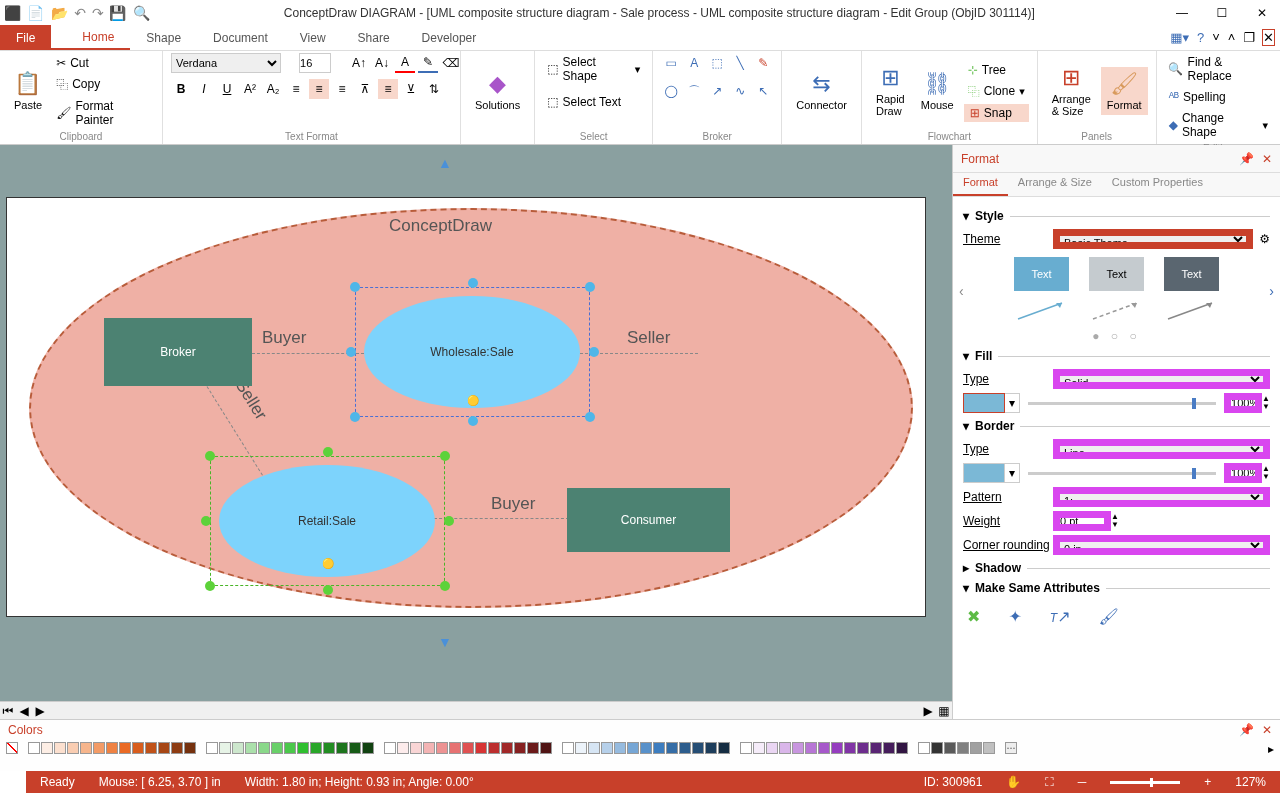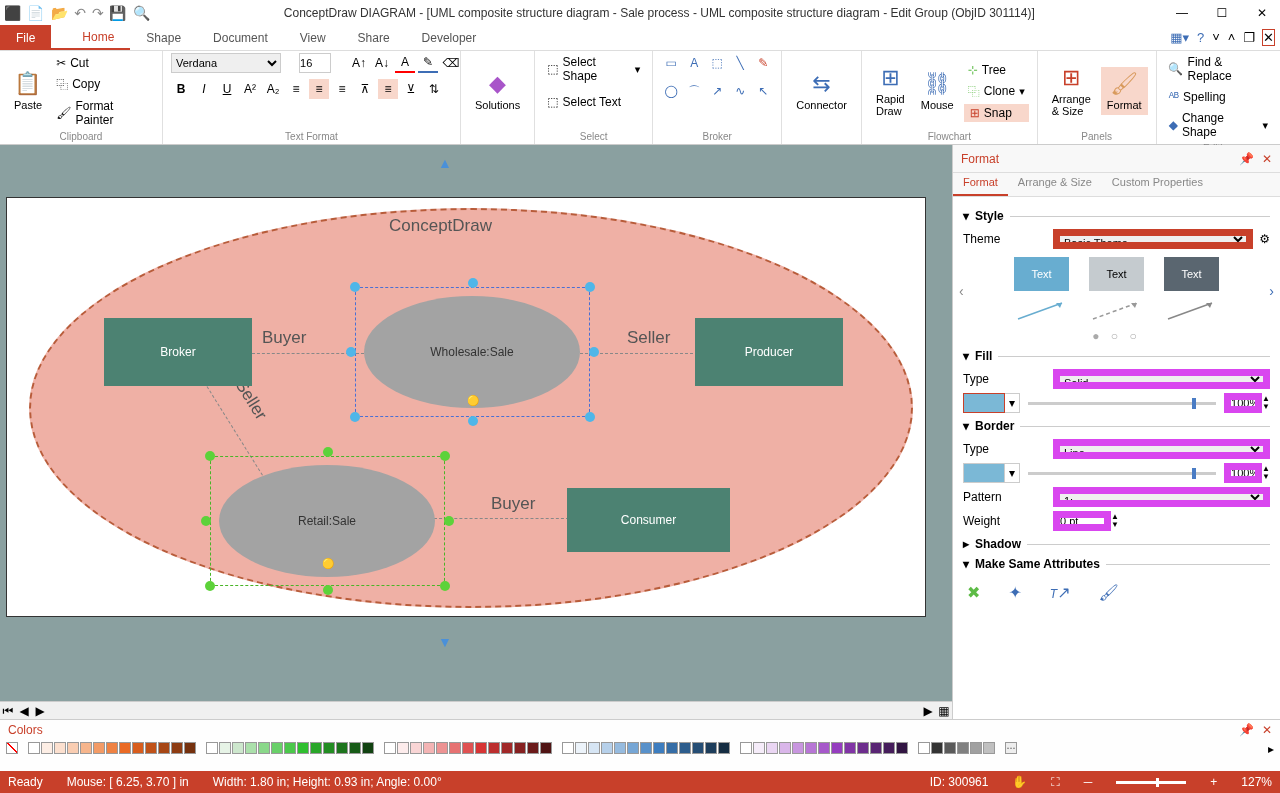--- a/index.html
+++ b/index.html
@@ -45,39 +45,39 @@
 .canvas-area{flex:1;background:#8aa0a0;position:relative;overflow:hidden;display:flex;flex-direction:column;}
 .canvas-wrap{flex:1;position:relative;}
 .canvas{position:absolute;left:6px;top:52px;width:920px;height:420px;background:#fff;border:1px solid #333;}
 .sel-arrow-top{position:absolute;left:438px;top:10px;color:#4a90d9;font-size:14px;}
 .sel-arrow-bot{position:absolute;left:438px;top:489px;color:#4a90d9;font-size:14px;}
 
 
 .ell-big{position:absolute;left:22px;top:10px;width:884px;height:400px;border:2px dashed #b85c3a;border-radius:50%;background:#efb0a5;}
 .diag-lbl{position:absolute;font-size:17px;color:#555;}
 .rect{position:absolute;background:#4c8272;color:#fff;display:flex;align-items:center;justify-content:center;font-size:22px;}
-.oval{position:absolute;background:#a3a3a3;border-radius:50%;display:flex;align-items:center;justify-content:center;font-size:15px;color:#333;}
+.oval{position:absolute;background:#7dd3fc;border-radius:50%;display:flex;align-items:center;justify-content:center;font-size:15px;color:#333;}
 .sel-box{position:absolute;border:1px dashed;}
 .handle{position:absolute;width:10px;height:10px;border-radius:50%;}
 .hblue{background:#4fb6e8;}
 .hgreen{background:#5dd23a;}
 .conn-lbl{position:absolute;font-size:17px;color:#555;}
 
 
 .side{width:328px;background:#f8f8f8;border-left:1px solid #ccc;display:flex;flex-direction:column;}
 .side-hd{height:28px;display:flex;align-items:center;padding:0 8px;border-bottom:1px solid #ddd;color:#c8402a;font-size:14px;}
 .side-hd .ctrls{margin-left:auto;display:flex;gap:8px;}
 .side-tabs{height:24px;display:flex;border-bottom:1px solid #ddd;}
 .side-tabs .st{padding:3px 10px;font-size:11px;cursor:pointer;color:#888;}
 .side-tabs .st.active{color:#c8402a;border-bottom:2px solid #c8402a;}
 .side-body{flex:1;overflow-y:auto;padding:6px 10px;background:#fff;}
 .sect-hd{display:flex;align-items:center;gap:6px;font-weight:bold;font-size:12px;margin:6px 0;}
 .sect-hd .line{flex:1;height:1px;background:#ccc;}
 .frow{display:flex;align-items:center;margin:4px 0;font-size:11px;}
-.frow .fl{width:90px;}
+.frow .fl{width:90px;text-decoration:underline;}
 .frow select,.frow input{border:7px solid #d946ef;height:20px;font-size:11px;flex:1;}
 .swatches{display:flex;gap:20px;margin:8px 0;justify-content:center;}
 .swatch{width:55px;height:34px;display:flex;align-items:center;justify-content:center;font-size:11px;cursor:pointer;}
 .arrows{display:flex;gap:20px;margin:6px 0;justify-content:center;align-items:center;}
 .arrows .ar{width:55px;height:24px;}
 .dots{text-align:center;color:#aaa;letter-spacing:4px;}
 .colorsw{width:42px;height:20px;background:#7bb8d6;border:1px solid #c8402a;}
 .slider{flex:1;height:3px;background:#ccc;position:relative;margin:0 8px;}
 .slider .th{position:absolute;right:20px;top:-4px;width:4px;height:11px;background:#4a7cc4;}
 .sicon-row{display:flex;gap:28px;padding:6px 4px;}
@@ -92,21 +92,21 @@
 
 .colors-panel{height:52px;border-top:1px solid #ccc;background:#fefefe;}
 .colors-hd{display:flex;align-items:center;padding:3px 8px;color:#c8402a;font-size:13px;}
 .colors-hd .ctrls{margin-left:auto;display:flex;gap:8px;}
 .cswatches{display:flex;padding:2px 6px;gap:1px;flex-wrap:nowrap;overflow:hidden;}
 .csq{width:12px;height:12px;border:1px solid #999;}
 .cspacer{width:8px;}
 .cmore{width:12px;height:12px;background:#eee;border:1px solid #999;font-size:9px;text-align:center;line-height:10px;}
 
 
-.status{height:22px;background:#c8402a;color:#fff;display:flex;align-items:center;padding:0 8px;font-size:11px;gap:24px;}
+.status{height:22px;background:#c8402a;color:#fff;display:flex;align-items:center;padding:0 14px;font-size:11px;gap:24px;margin-left:26px;}
 .status .sp{flex:1;}
 .status .ricon{cursor:pointer;}
 
 
 .close-hl{outline:1px solid #c8402a;}
 </style>
 </head>
 <body>
 
 <div class="app">
@@ -334,23 +334,20 @@
           <div style="position:absolute;left:427px;top:320px;width:135px;border-top:1px dashed #888;"></div>
 
           <div class="conn-lbl" style="left:255px;top:130px;">Buyer</div>
           <div class="conn-lbl" style="left:620px;top:130px;">Seller</div>
           <div class="conn-lbl" style="left:222px;top:192px;transform:rotate(58deg);">Seller</div>
           <div class="conn-lbl" style="left:484px;top:296px;">Buyer</div>
 
           <div class="rect" style="left:97px;top:120px;width:148px;height:68px;">
               <span>Broker</span>
             </div>
-          <div class="rect" style="left:688px;top:120px;width:148px;height:68px;">
-              <span>Producer</span>
-            </div>
           <div class="rect" style="left:560px;top:290px;width:163px;height:64px;">
               <span>Consumer</span>
             </div>
 
           <div class="sel-box" style="left:348px;top:89px;width:235px;height:130px;border-color:#4a6fd4;"></div>
           <div class="oval" style="left:357px;top:98px;width:216px;height:112px;">
               <span>Wholesale:Sale</span>
             </div>
           <div class="handle hblue" style="left:343px;top:84px;"></div>
           <div class="handle hblue" style="left:461px;top:80px;"></div>
@@ -474,20 +471,24 @@
             <span style="font-size:8px;line-height:8px;">▲<br>▼</span>
           </div>
         <div class="frow">
             <span class="fl">Pattern</span>
             <select><option>1:</option></select>
           </div>
         <div class="frow">
             <span class="fl">Weight</span>
             <input style="width: 58px; flex: 0 0 auto;" value="0 pt">
             <span style="font-size:8px;line-height:8px;">▲<br>▼</span>
+          </div>
+        <div class="frow">
+            <span class="fl">Corner rounding</span>
+            <select><option>0 in</option></select>
           </div>
 
         <div class="sect-hd">
             <span>▸</span>
             <span>Shadow</span>
             <span class="line"></span>
           </div>
 
         <div class="sect-hd">
             <span>▾</span>

